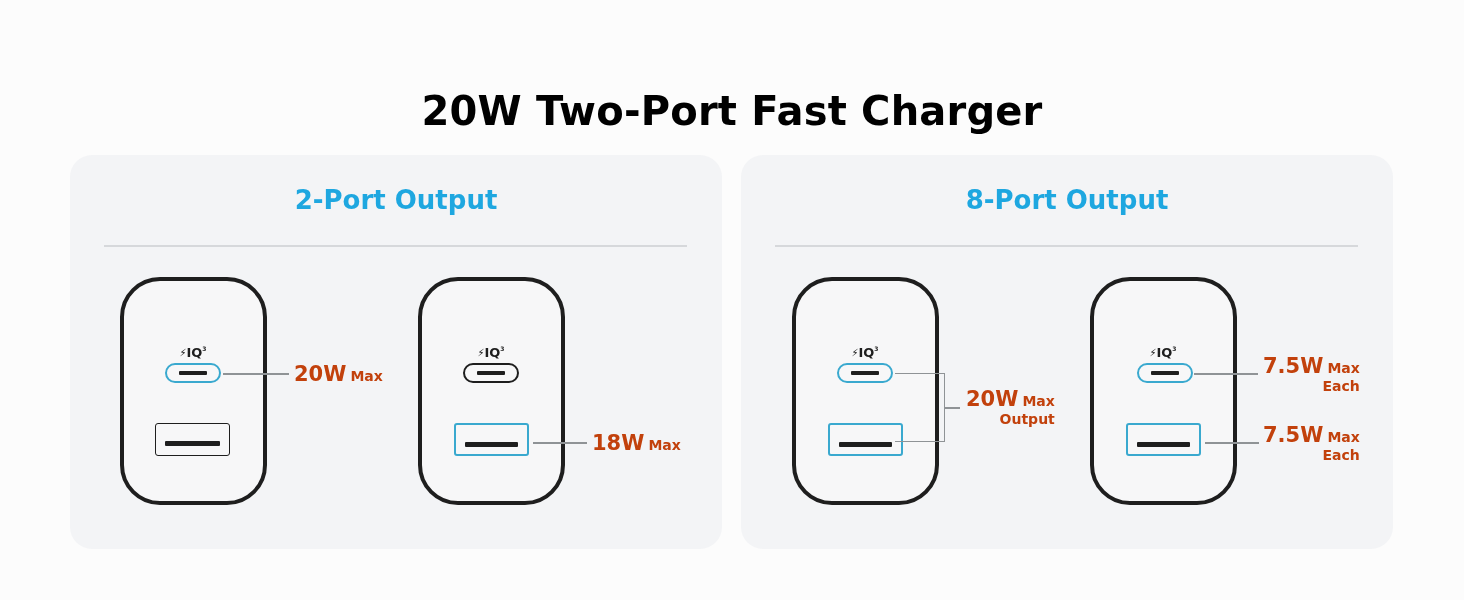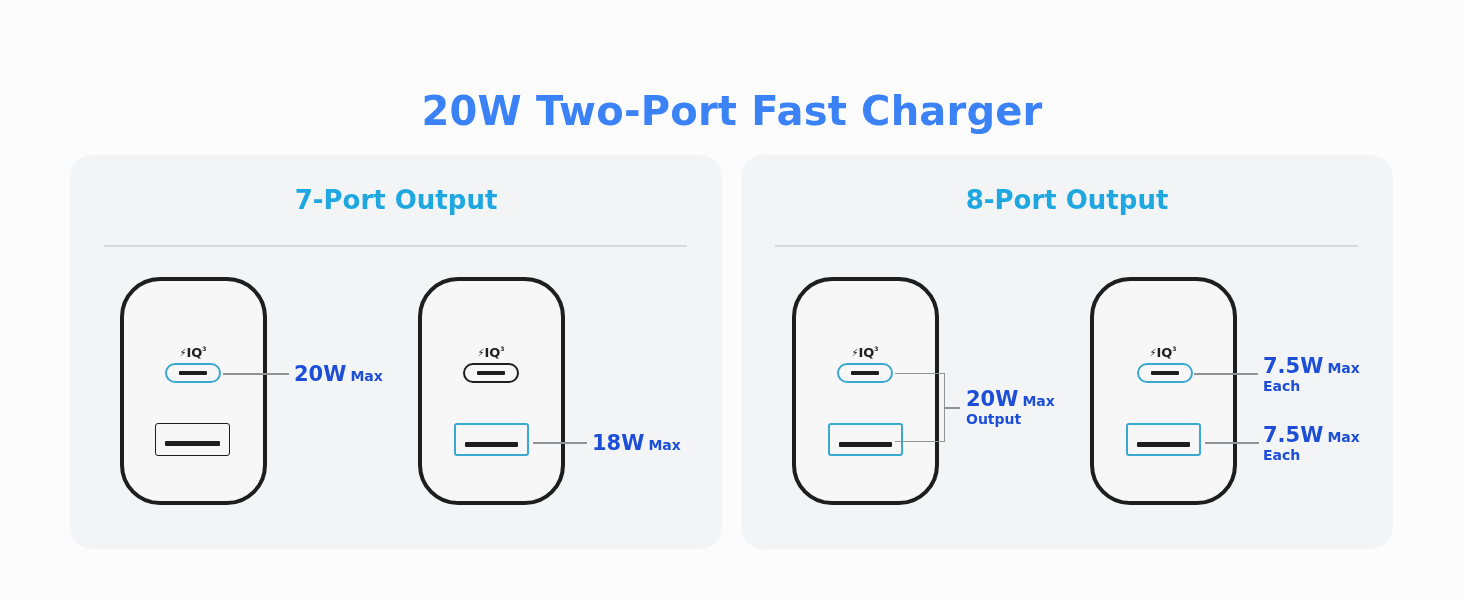--- a/index.html
+++ b/index.html
@@ -1,21 +1,21 @@
 <!DOCTYPE html>
 <html><head>
 <meta charset="utf-8">
 <style>
   * { box-sizing: border-box; margin: 0; padding: 0; }
   html, body { width: 1464px; height: 600px; background: #fcfcfc; overflow: hidden; }
   body { position: relative; font-family: "DejaVu Sans", "Liberation Sans", sans-serif; }
 
   .main-title {
     position: absolute; left: 0; top: 88px; width: 1464px; text-align: center;
-    font-size: 40px; font-weight: bold; color: #3b82f6; letter-spacing: 0.2px;
+    font-size: 40px; font-weight: bold; color: #000000; letter-spacing: 0.2px;
   }
 
   .panel {
     position: absolute; top: 155px; height: 394px; width: 652px;
     background: #f3f4f6; border-radius: 22px;
   }
   .panel.left { left: 70px; }
   .panel.right { left: 741px; }
 
   .panel-title {
@@ -58,33 +58,33 @@
     position: absolute; left: 9px; right: 9px; top: 17px; height: 5px;
     background: #1e1e1e; border-radius: 1px;
   }
 
   .leader { position: absolute; height: 1.5px; background: #8f9396; }
   .bracket {
     position: absolute; border: 1.5px solid #8f9396; border-left: none;
   }
 
   .spec {
-    position: absolute; color: #1d4ed8; font-weight: bold; white-space: nowrap;
+    position: absolute; color: #c2410c; font-weight: bold; white-space: nowrap;
   }
   .spec .watt { font-size: 21px; }
   .spec .unit { font-size: 14px; margin-left: 4px; }
-  .spec .sub { display: block; font-size: 14px; text-align: left; line-height: 16px; }
+  .spec .sub { display: block; font-size: 14px; text-align: right; line-height: 16px; }
 </style>
 </head>
 <body>
 
 <div class="main-title">20W Two-Port Fast Charger</div>
 
 <div class="panel left">
-  <div class="panel-title">7-Port Output</div>
+  <div class="panel-title">2-Port Output</div>
   <div class="panel-divider"></div>
 </div>
 
 <div class="charger" style="left:120px; top:277px;"></div>
 <div class="iq-logo" style="left:163px; top:342px;">
   <span class="bolt">⚡</span><span>IQ</span><sup>3</sup>
 </div>
 <div class="usbc active" style="left:165px; top:363px;">
     <div class="slot"></div>
   </div>

